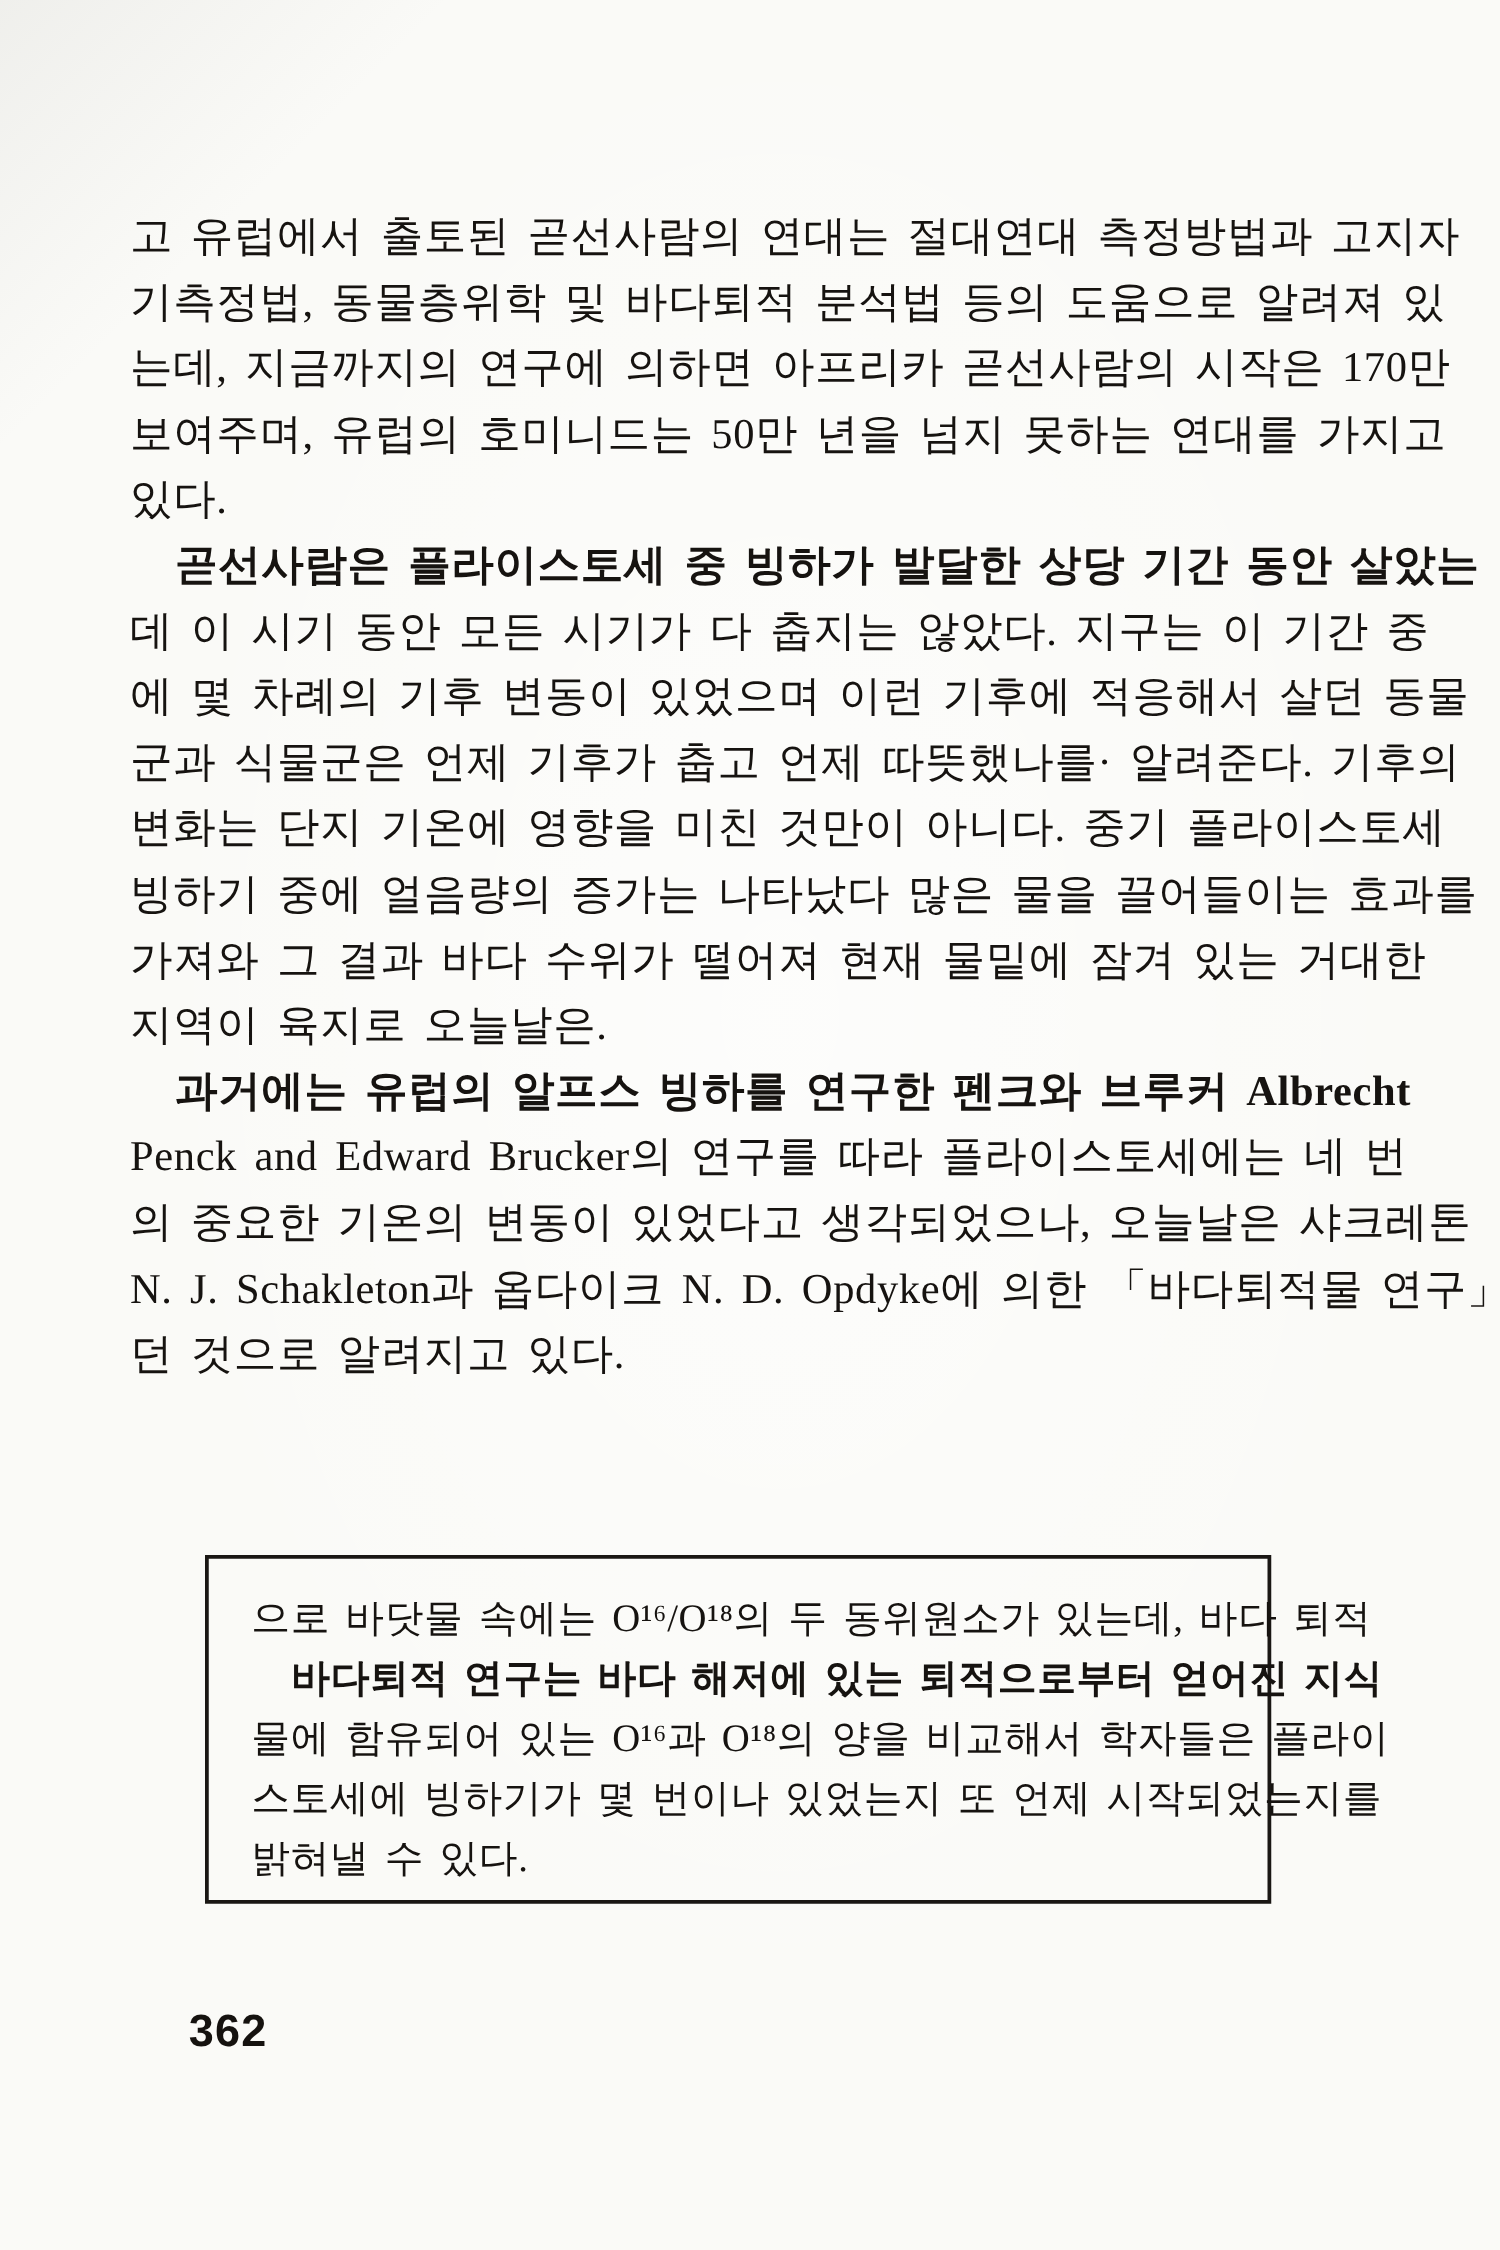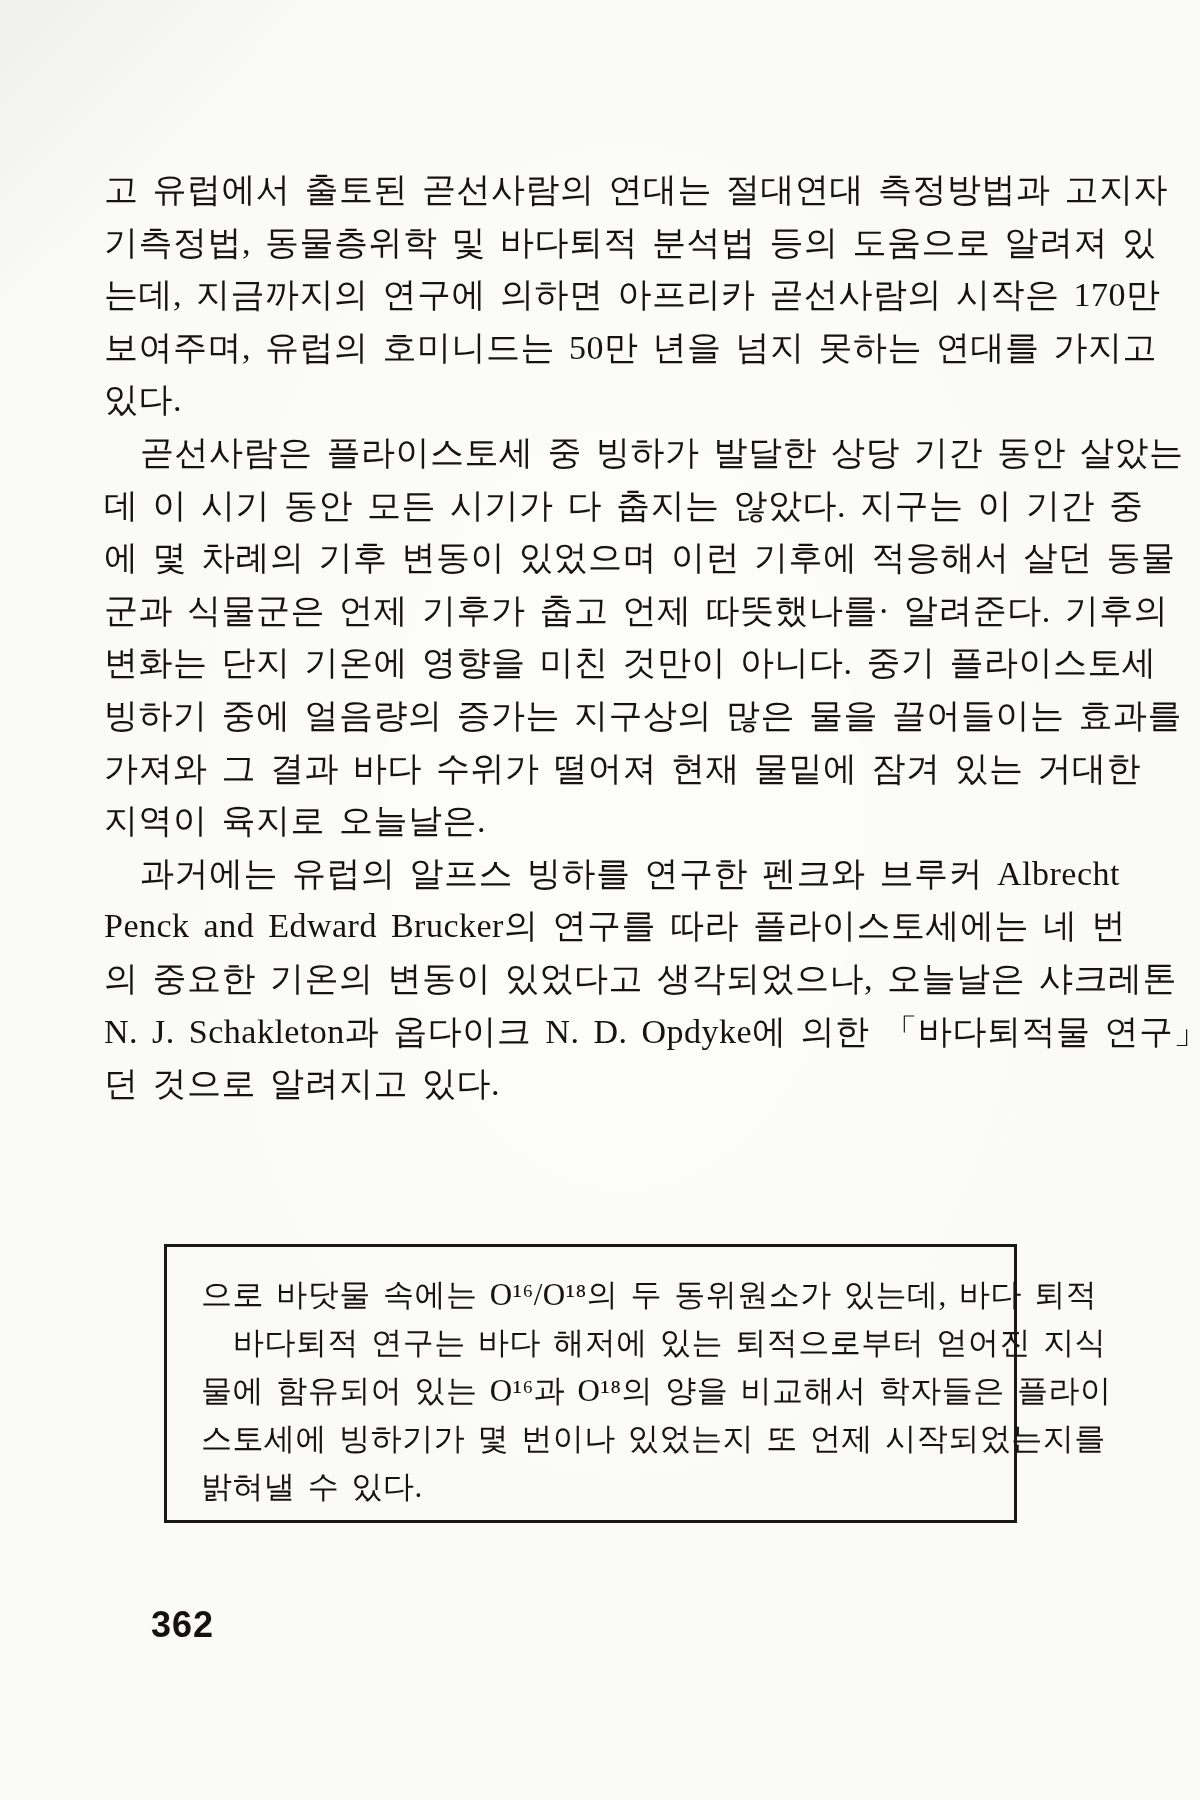--- a/index.html
+++ b/index.html
@@ -34,20 +34,21 @@
     font-size: 34px;
     letter-spacing: 0.5px;
     word-spacing: 5px;
     text-align: justify;
     text-align-last: justify;
     white-space: nowrap;
     overflow: visible;
   }
   .line.indent {
     text-indent: 36px;
+    font-weight: bold;
   }
   .line.end {
     text-align: center;
     text-align-last: left;
   }
   .footnote-box {
     position: absolute;
     left: 164px;
     top: 1244px;
     width: 853px;
@@ -88,21 +89,21 @@
   <div class="line">기측정법, 동물층위학 및 바다퇴적 분석법 등의 도움으로 알려져 있</div>
   <div class="line">는데, 지금까지의 연구에 의하면 아프리카 곧선사람의 시작은 170만</div>
   <div class="line">보여주며, 유럽의 호미니드는 50만 년을 넘지 못하는 연대를 가지고</div>
   <div class="line end">있다.</div>
 
   <div class="line indent">곧선사람은 플라이스토세 중 빙하가 발달한 상당 기간 동안 살았는</div>
   <div class="line">데 이 시기 동안 모든 시기가 다 춥지는 않았다. 지구는 이 기간 중</div>
   <div class="line">에 몇 차례의 기후 변동이 있었으며 이런 기후에 적응해서 살던 동물</div>
   <div class="line">군과 식물군은 언제 기후가 춥고 언제 따뜻했나를· 알려준다. 기후의</div>
   <div class="line">변화는 단지 기온에 영향을 미친 것만이 아니다. 중기 플라이스토세</div>
-  <div class="line">빙하기 중에 얼음량의 증가는 지구상의 많은 물을 끌어들이는 효과를</div>
+  <div class="line">빙하기 중에 얼음량의 증가는 나타났다 많은 물을 끌어들이는 효과를</div>
   <div class="line">가져와 그 결과 바다 수위가 떨어져 현재 물밑에 잠겨 있는 거대한</div>
   <div class="line end">지역이 육지로 오늘날은.</div>
 
   <div class="line indent">과거에는 유럽의 알프스 빙하를 연구한 펜크와 브루커 Albrecht</div>
   <div class="line">Penck and Edward Brucker의 연구를 따라 플라이스토세에는 네 번</div>
   <div class="line">의 중요한 기온의 변동이 있었다고 생각되었으나, 오늘날은 샤크레톤</div>
   <div class="line">N. J. Schakleton과 옵다이크 N. D. Opdyke에 의한 「바다퇴적물 연구」*</div>
   <div class="line end">던 것으로 알려지고 있다.</div>
 </div>
 

